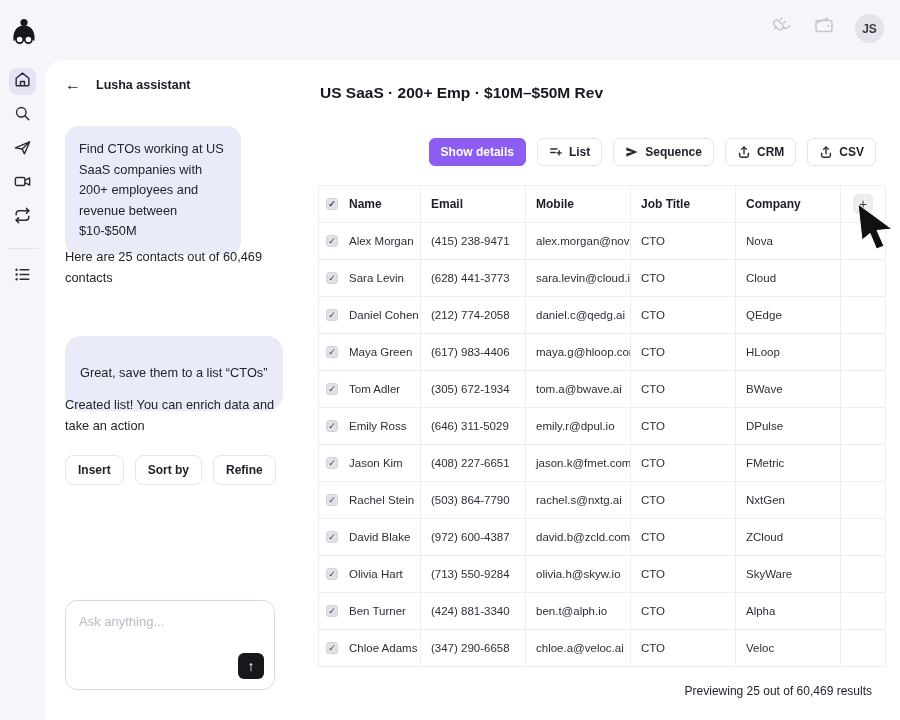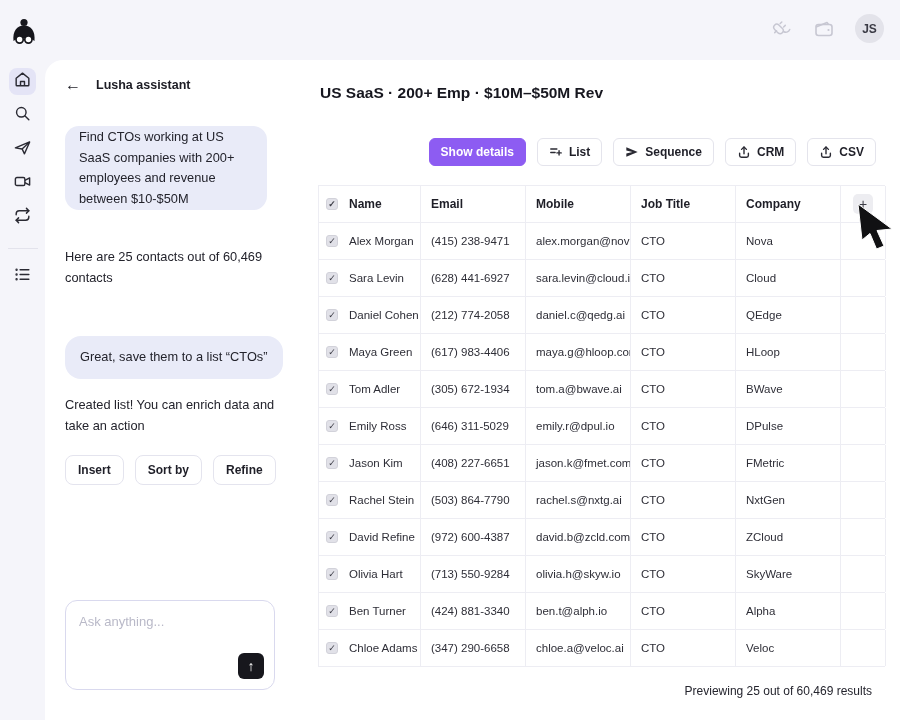--- a/index.html
+++ b/index.html
@@ -2,21 +2,21 @@
 <html><head>
 <meta charset="utf-8">
 <style>
   * { margin:0; padding:0; box-sizing:border-box; }
   html,body { width:900px; height:720px; overflow:hidden; }
   body { background:#f5f5fa; font-family:"Liberation Sans", sans-serif; color:#1c1c24; position:relative; }
 
   
   .topbar { position:absolute; left:0; top:0; width:900px; height:60px; }
   .logo { position:absolute; left:10px; top:18px; width:28px; height:32px; }
-  .topbar-right { position:absolute; right:16px; top:14px; display:flex; align-items:center; gap:20px; }
+  .topbar-right { position:absolute; right:16px; top:14px; display:flex; gap:20px; }
   .tb-icon { width:22px; height:22px; color:#c7c7d2; display:flex; align-items:center; justify-content:center; }
   .avatar { width:29px; height:29px; border-radius:50%; background:#e3e3ea; color:#3b3b45;
             font-size:12px; font-weight:700; display:flex; align-items:center; justify-content:center; }
 
   
   .sidebar { position:absolute; left:0; top:60px; width:45px; height:660px; display:flex;
              flex-direction:column; align-items:center; padding-top:8px; }
   .side-item { width:27px; height:27px; border-radius:8px; display:flex; align-items:center;
                justify-content:center; margin-bottom:7px; color:#2a2a33; }
   .side-item.active { background:#e4e4f6; }
@@ -25,22 +25,22 @@
   
   .card { position:absolute; left:45px; top:60px; width:855px; height:660px; background:#ffffff;
           border-radius:18px 0 0 0; }
 
   
   .chat { position:absolute; left:0; top:0; width:248px; height:660px; }
   .chat-header { position:absolute; left:20px; top:17px; display:flex; align-items:center; gap:15px; }
   .back-arrow { font-size:16px; color:#1c1c24; line-height:1; cursor:default; }
   .chat-title { font-size:12.5px; font-weight:700; color:#1c1c24; }
   .bubble { background:#e9ebf8; border-radius:14px; font-size:12.8px; line-height:20.5px; color:#23232c; }
-  .bubble.m0 { position:absolute; left:20px; top:66px; width:202px; padding:1px 14px; }
-  .bubble.m2 { position:absolute; left:20px; top:276px; padding:11px 15px; white-space:nowrap; border-radius:16px; }
+  .bubble.m0 { position:absolute; left:20px; top:66px; width:176px; padding:13px 14px; }
+  .bubble.m2 { position:absolute; left:20px; top:276px; padding:27px 15px; white-space:nowrap; border-radius:16px; }
   .plain { position:absolute; left:20px; font-size:12.8px; line-height:20.5px; color:#23232c; }
   .plain.m1 { top:187px; width:216px; }
   .plain.m3 { top:335px; width:214px; }
   .chat-actions { position:absolute; left:20px; top:395px; display:flex; gap:11px; }
   .chip { background:#fff; border:1px solid #e4e4ee; border-radius:8px; padding:7px 12px;
           font-size:12px; font-weight:600; color:#1f1f28; }
   .ask-box { position:absolute; left:20px; bottom:30px; width:210px; height:90px; background:#fff;
              border:1px solid #d9d9ee; border-radius:12px; }
   .ask-box textarea { width:100%; height:56px; border:none; outline:none; resize:none; background:transparent;
              padding:13px 13px 0 13px; font-family:"Liberation Sans", sans-serif; font-size:13px; color:#23232c; }
@@ -266,21 +266,21 @@
     <div class="tcell">alex.morgan@nova.io</div>
     <div class="tcell">CTO</div>
     <div class="tcell">Nova</div>
     <div class="tcell last"></div>
   </div>
           <div class="trow">
     <div class="tcell first">
       <span class="cb">✓</span>
       <span>Sara Levin</span>
     </div>
-    <div class="tcell">(628) 441-6927</div>
+    <div class="tcell">(628) 441-3773</div>
     <div class="tcell">sara.levin@cloud.io</div>
     <div class="tcell">CTO</div>
     <div class="tcell">Cloud</div>
     <div class="tcell last"></div>
   </div>
           <div class="trow">
     <div class="tcell first">
       <span class="cb">✓</span>
       <span>Daniel Cohen</span>
     </div>
@@ -341,21 +341,21 @@
     </div>
     <div class="tcell">(503) 864-7790</div>
     <div class="tcell">rachel.s@nxtg.ai</div>
     <div class="tcell">CTO</div>
     <div class="tcell">NxtGen</div>
     <div class="tcell last"></div>
   </div>
           <div class="trow">
     <div class="tcell first">
       <span class="cb">✓</span>
-      <span>David Refine</span>
+      <span>David Blake</span>
     </div>
     <div class="tcell">(972) 600-4387</div>
     <div class="tcell">david.b@zcld.com</div>
     <div class="tcell">CTO</div>
     <div class="tcell">ZCloud</div>
     <div class="tcell last"></div>
   </div>
           <div class="trow">
     <div class="tcell first">
       <span class="cb">✓</span>

